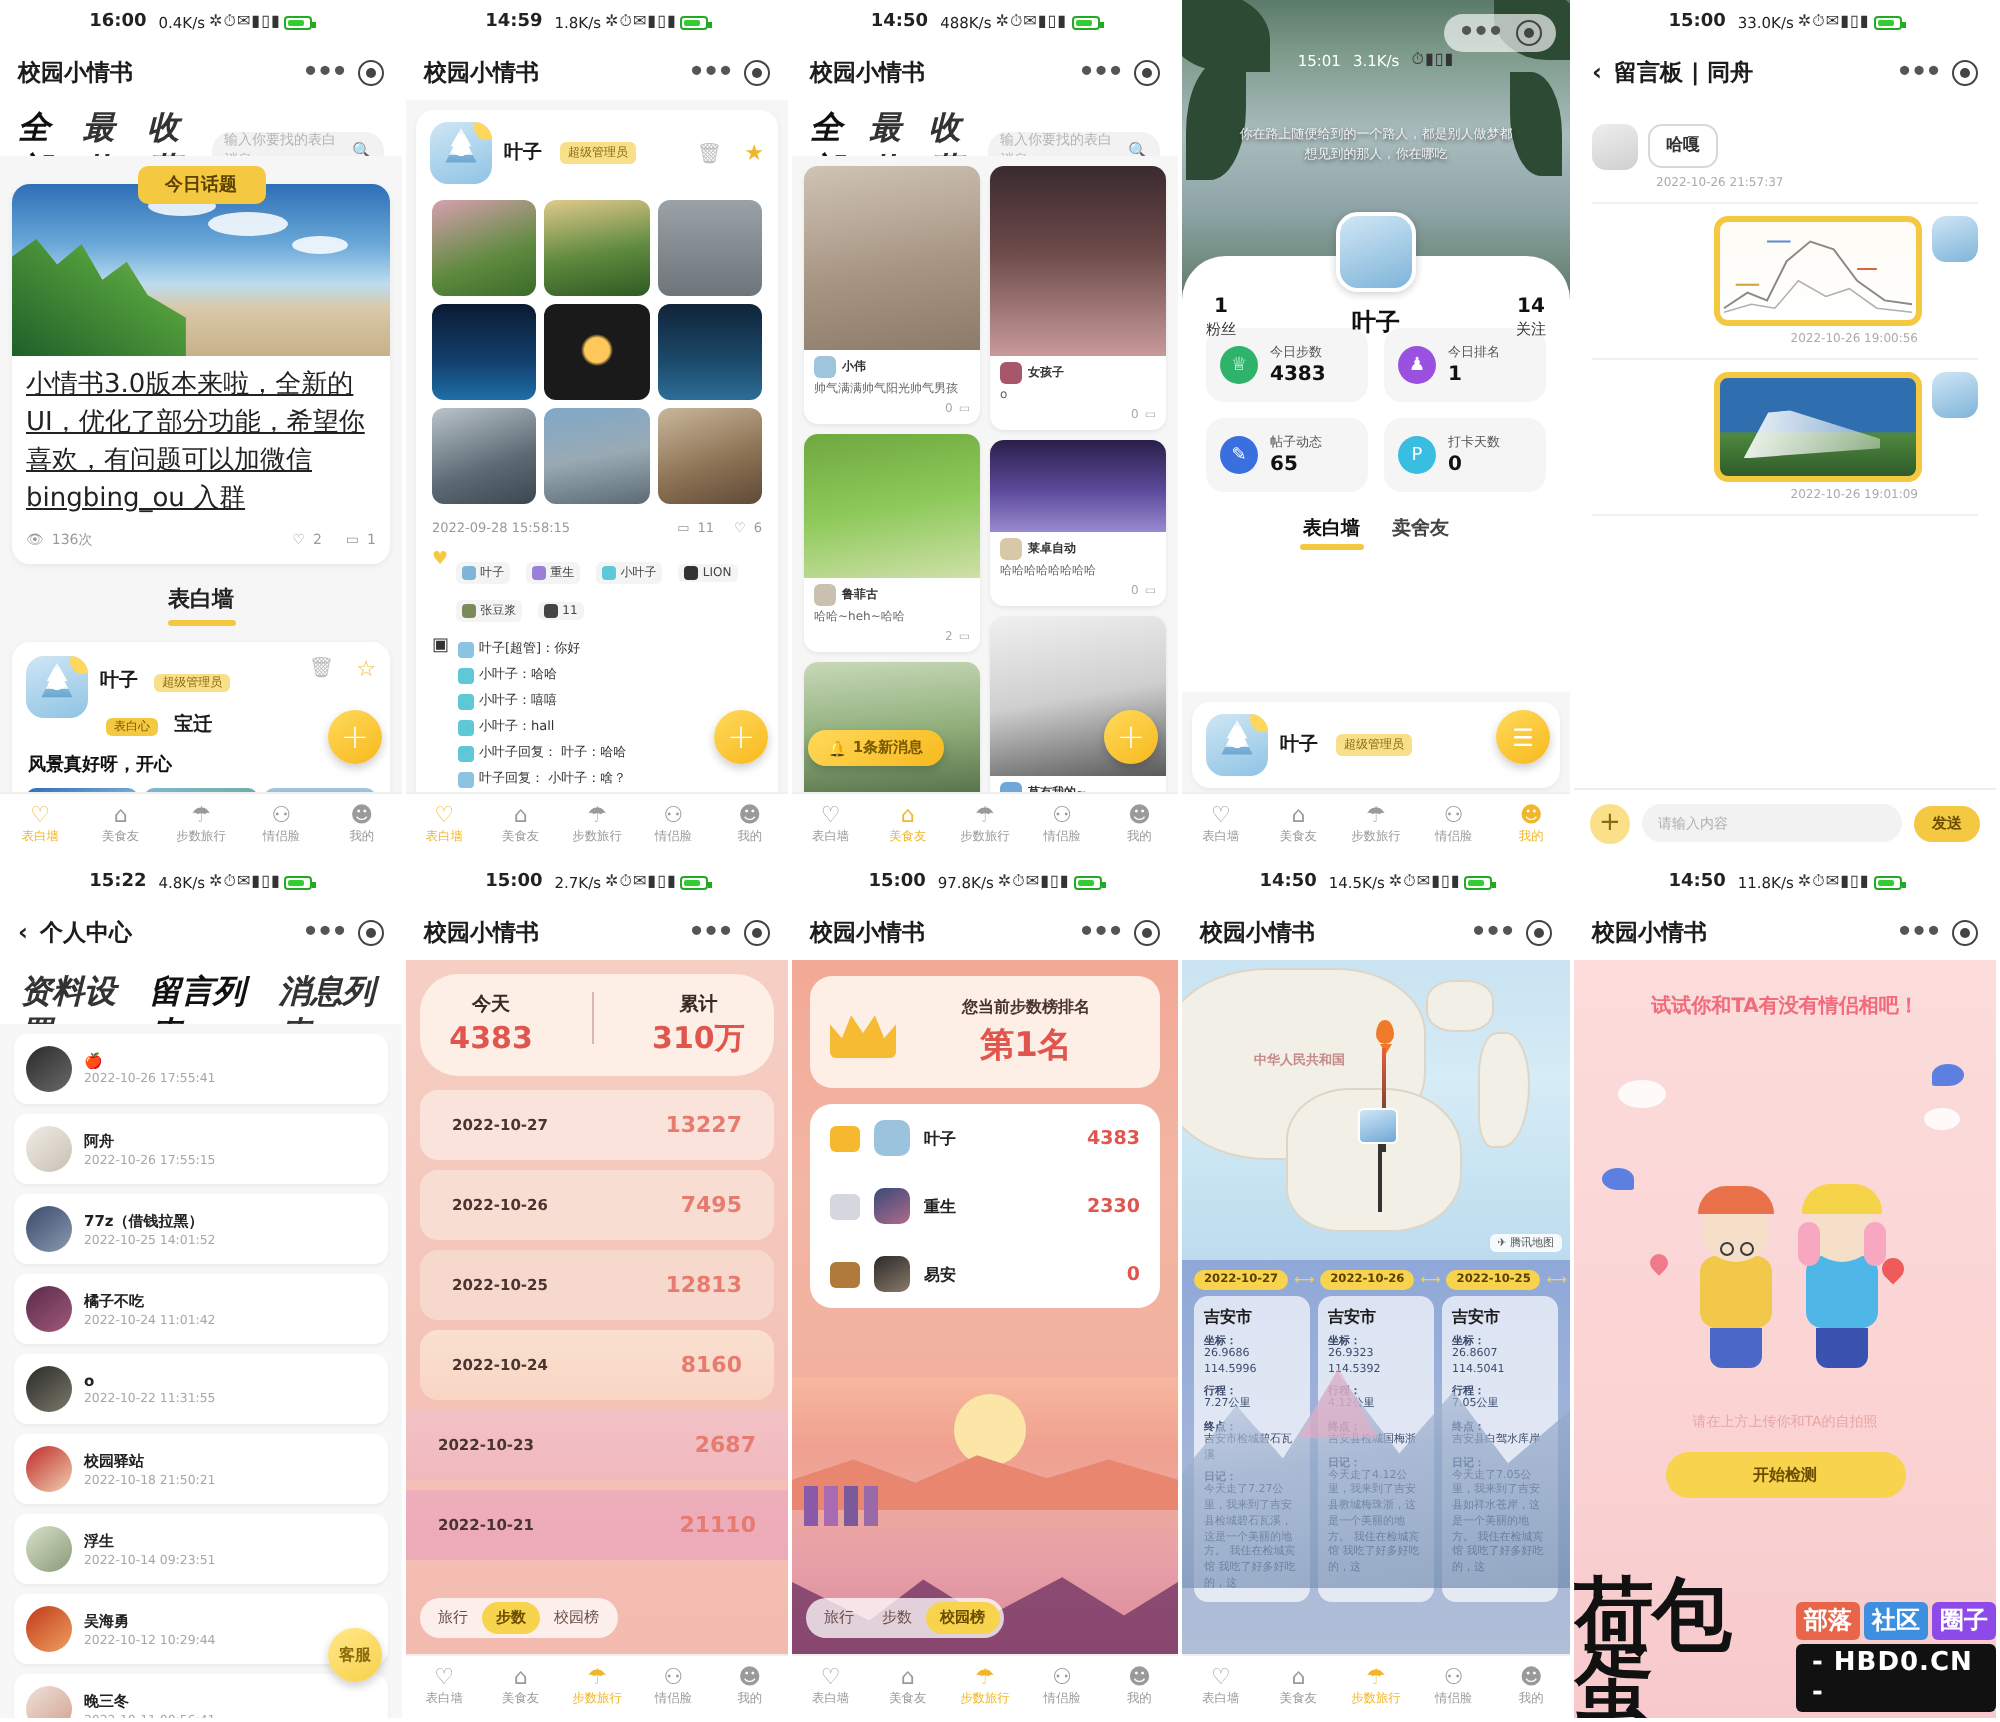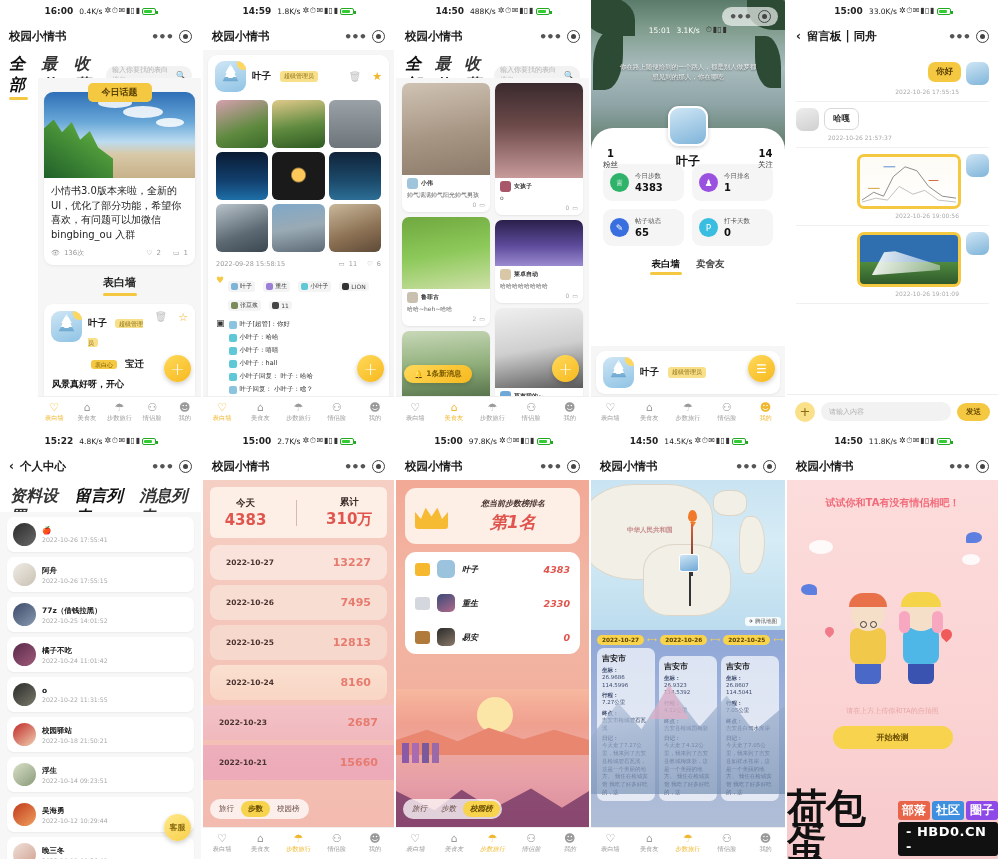--- a/index.html
+++ b/index.html
@@ -75,21 +75,21 @@
     white-space:nowrap;
   }
   .banner-img{ height:86px; width:100%;
     background:
       linear-gradient(180deg,#2e6fb7 0%,#69a8d8 35%,#bcdcf0 58%,#d8c9a8 72%,#c7b189 100%);
     position:relative; overflow:hidden;}
   .cloud{position:absolute;background:rgba(255,255,255,.85);border-radius:50%;}
   .grass{position:absolute;bottom:0;left:0;width:46%;height:74%;
     background:linear-gradient(35deg,#1f5f2a,#4f9a3a 60%,#8cc15a);
     clip-path:polygon(0 100%,0 22%,14% 8%,26% 28%,40% 12%,52% 40%,66% 26%,78% 52%,100% 70%,100% 100%);}
-  .post-text{font-size:10px;color:#222;line-height:1.45;padding:6px 7px 3px;}
+  .post-text{font-size:13px;color:#222;line-height:1.45;padding:6px 7px 3px;text-decoration:underline;}
   .post-meta{display:flex;align-items:center;font-size:7px;color:#9a9a9a;padding:3px 7px 7px;gap:4px;}
   .post-meta .spacer{flex:1;}
   .sec-title{text-align:center;font-size:11px;font-weight:700;color:#222;margin:10px 0 3px;position:relative;}
   .sec-underline{width:34px;height:3px;background:#f5c842;border-radius:2px;margin:0 auto 8px;}
   
   .userrow{display:flex;align-items:flex-start;gap:6px;padding:7px;}
   .ava{width:31px;height:31px;border-radius:9px;flex:none;position:relative;
     background:linear-gradient(160deg,#cfe6f5,#8fc3e4);overflow:hidden;}
   .ava.ship::after{content:"";position:absolute;left:4px;top:3px;width:23px;height:24px;
     background:radial-gradient(circle at 50% 35%,#fff 0 28%,transparent 29%),
@@ -194,22 +194,22 @@
     padding:4px 9px;flex:none;}
   
   .ml-body{background:#f7f7f7;padding:5px 7px;}
   .ml-item{background:#fff;border-radius:7px;display:flex;align-items:center;gap:6px;
     padding:6px;margin-bottom:5px;box-shadow:0 1px 2px rgba(0,0,0,.05);}
   .ml-ava{width:23px;height:23px;border-radius:50%;flex:none;background:#b8c3cc;}
   .ml-name{font-size:7.5px;font-weight:700;color:#222;}
   .ml-time{font-size:6.2px;color:#a8a8a8;margin-top:1px;}
   
   .st-wrap{background:linear-gradient(180deg,#f6cfc4,#f3b9ae);height:100%;position:relative;overflow:hidden;}
-  .st-top{background:#fdeee6;border-radius:6px;margin:7px;padding:9px 0;display:flex;
-    align-items:center;justify-content:space-around;}
+  .st-top{background:#fdeee6;border-radius:19px;margin:7px;padding:9px 0;display:flex;
+    align-items:flex-start;justify-content:space-around;}
   .st-col{text-align:center;}
   .st-col .k{font-size:9.5px;font-weight:700;color:#3a2a26;}
   .st-col .v{font-size:15px;font-weight:700;color:#e0564e;margin-top:1px;}
   .st-div{width:1px;height:26px;background:#d9b8ae;}
   .st-row{display:flex;align-items:center;justify-content:space-between;
     padding:11px 16px;margin:0 7px 5px;border-radius:9px;}
   .st-row .d{font-size:7.5px;font-weight:700;color:#4a3430;}
   .st-row .s{font-size:11px;font-weight:700;color:#e77b6f;}
   .seg{position:absolute;left:7px;bottom:40px;background:rgba(255,255,255,.75);border-radius:12px;
     display:flex;align-items:center;gap:0;padding:2px;z-index:8;}
@@ -241,21 +241,21 @@
     border-radius:50% 50% 50% 50%/60% 60% 40% 40%;}
   .pin::after{content:"";position:absolute;left:50%;top:100%;transform:translateX(-50%);
     border-left:3px solid transparent;border-right:3px solid transparent;border-top:5px solid #f07a2a;}
   .route{position:absolute;width:2px;background:linear-gradient(180deg,#e8603a,#333);}
   .map-attr{position:absolute;right:4px;bottom:4px;background:rgba(255,255,255,.85);
     font-size:5.5px;color:#555;padding:1px 4px;border-radius:3px;}
   .tv-dates{display:flex;align-items:center;gap:3px;padding:5px 6px 3px;}
   .tv-chip{background:#f7d34e;color:#5a4100;font-size:5.8px;font-weight:700;
     border-radius:8px;padding:2px 5px;white-space:nowrap;}
   .tv-arrow{color:#f7d34e;font-size:7px;}
-  .tv-cards{display:flex;gap:4px;padding:0 6px;align-items:flex-end;}
+  .tv-cards{display:flex;gap:4px;padding:0 6px;}
   .tv-card{flex:1;background:rgba(255,255,255,.68);border-radius:7px;padding:5px;min-width:0;}
   .tv-city{font-size:8px;font-weight:700;color:#1c1c1c;}
   .tv-k{font-size:5.5px;color:#3b4a6b;font-weight:700;margin-top:3px;}
   .tv-v{font-size:5.5px;color:#3b4a6b;line-height:1.4;}
   
   .cp-wrap{background:linear-gradient(180deg,#fcdcdc,#fbd3d3 60%,#f7c9cc 100%);height:100%;position:relative;}
   .cp-title{text-align:center;font-size:10px;font-weight:700;color:#f26b7a;padding:16px 0 4px;}
   .cp-ill{height:178px;position:relative;}
   .kid{position:absolute;bottom:8px;width:52px;}
   .kid .head{width:34px;height:32px;border-radius:50%;margin:0 auto;}
@@ -298,21 +298,21 @@
     </div>
     <div class="tabrow">
       <span class="tab active">全部</span>
       <span class="tab">最热</span>
       <span class="tab">收藏</span>
       <span class="searchbox">
         <span class="ph">输入你要找的表白消息</span>
         <span class="mag">🔍</span>
       </span>
     </div>
-    <div class="content" style="top:78px;margin-left:38px;">
+    <div class="content" style="top:78px;">
       <div class="scroll-body">
         <div style="position:relative;margin-top:8px;">
           <span class="topic-badge">今日话题</span>
           <div class="card">
             <div class="banner-img">
               <div class="cloud" style="width:40px;height:12px;top:14px;left:52%;"></div>
               <div class="cloud" style="width:28px;height:9px;top:26px;left:74%;"></div>
               <div class="cloud" style="width:34px;height:10px;top:6px;left:36%;"></div>
               <div class="grass"></div>
             </div>
@@ -765,27 +765,20 @@
     </div>
     <div class="appbar">
       <span class="back">‹</span>
       <span class="title">留言板 | 同舟</span>
       <span class="cap-dots">•••</span>
       <span class="cap-circle"></span>
     </div>
     <div class="content" style="top:50px;background:#fff;">
       <div class="chat-body">
         <div style="border-bottom:1px solid #f0f0f0;padding:6px 0;">
-          <div style="display:flex;justify-content:flex-end;gap:5px;align-items:flex-start;">
-            <div class="bubble">你好</div>
-            <div class="chat-ava ship"></div>
-          </div>
-          <div class="chat-time" style="padding-right:30px;">2022-10-26 17:55:15</div>
-        </div>
-        <div style="border-bottom:1px solid #f0f0f0;padding:6px 0;">
           <div style="display:flex;gap:5px;align-items:flex-start;">
             <div class="chat-ava grey"></div>
             <div class="bubble grey">哈嘎</div>
           </div>
           <div class="chat-time" style="text-align:left;padding-left:32px;">2022-10-26 21:57:37</div>
         </div>
         <div style="border-bottom:1px solid #f0f0f0;padding:6px 0;">
           <div style="display:flex;justify-content:flex-end;gap:5px;align-items:flex-start;">
             <div class="img-bubble" style="background:linear-gradient(180deg,#fdfbf4,#fff);">
               <svg viewBox="0 0 100 50" style="width:100%;height:100%;">
@@ -955,21 +948,21 @@
         <div class="st-row" style="background:linear-gradient(180deg,#fae0d0,#f9d5c4);padding-left:16px;">
           <span class="d">2022-10-24</span>
           <span class="s">8160</span>
         </div>
         <div class="st-row" style="background:linear-gradient(180deg,#f3c2c6,#f0b9be);margin:0 0 5px;border-radius:0;">
           <span class="d">2022-10-23</span>
           <span class="s">2687</span>
         </div>
         <div class="st-row" style="background:linear-gradient(180deg,#eeaebb,#edaab8);margin:0;border-radius:0;">
           <span class="d">2022-10-21</span>
-          <span class="s">15660</span>
+          <span class="s">21110</span>
         </div>
       </div>
       <div class="seg">
         <span>旅行</span>
         <span class="on">步数</span>
         <span>校园榜</span>
       </div>
       <div class="bottomnav">
         <div class="navitem">
             <span class="ni">♡</span>
@@ -1002,21 +995,21 @@
         <span>97.8K/s</span>
         <span class="sb-icons">✲⏱✉▮▯▮</span>
         <span class="batt"></span>
       </span>
     </div>
     <div class="appbar">
       <span class="title">校园小情书</span>
       <span class="cap-dots">•••</span>
       <span class="cap-circle"></span>
     </div>
-    <div class="content" style="top:50px;font-style:italic;">
+    <div class="content" style="top:50px;">
       <div class="rk-wrap">
         <div class="rk-card">
           <span class="crown"></span>
           <div class="rk-txt">
             <div class="t">您当前步数榜排名</div>
             <div class="b">第1名</div>
           </div>
         </div>
         <div class="rk-list">
           <div class="rk-item">

